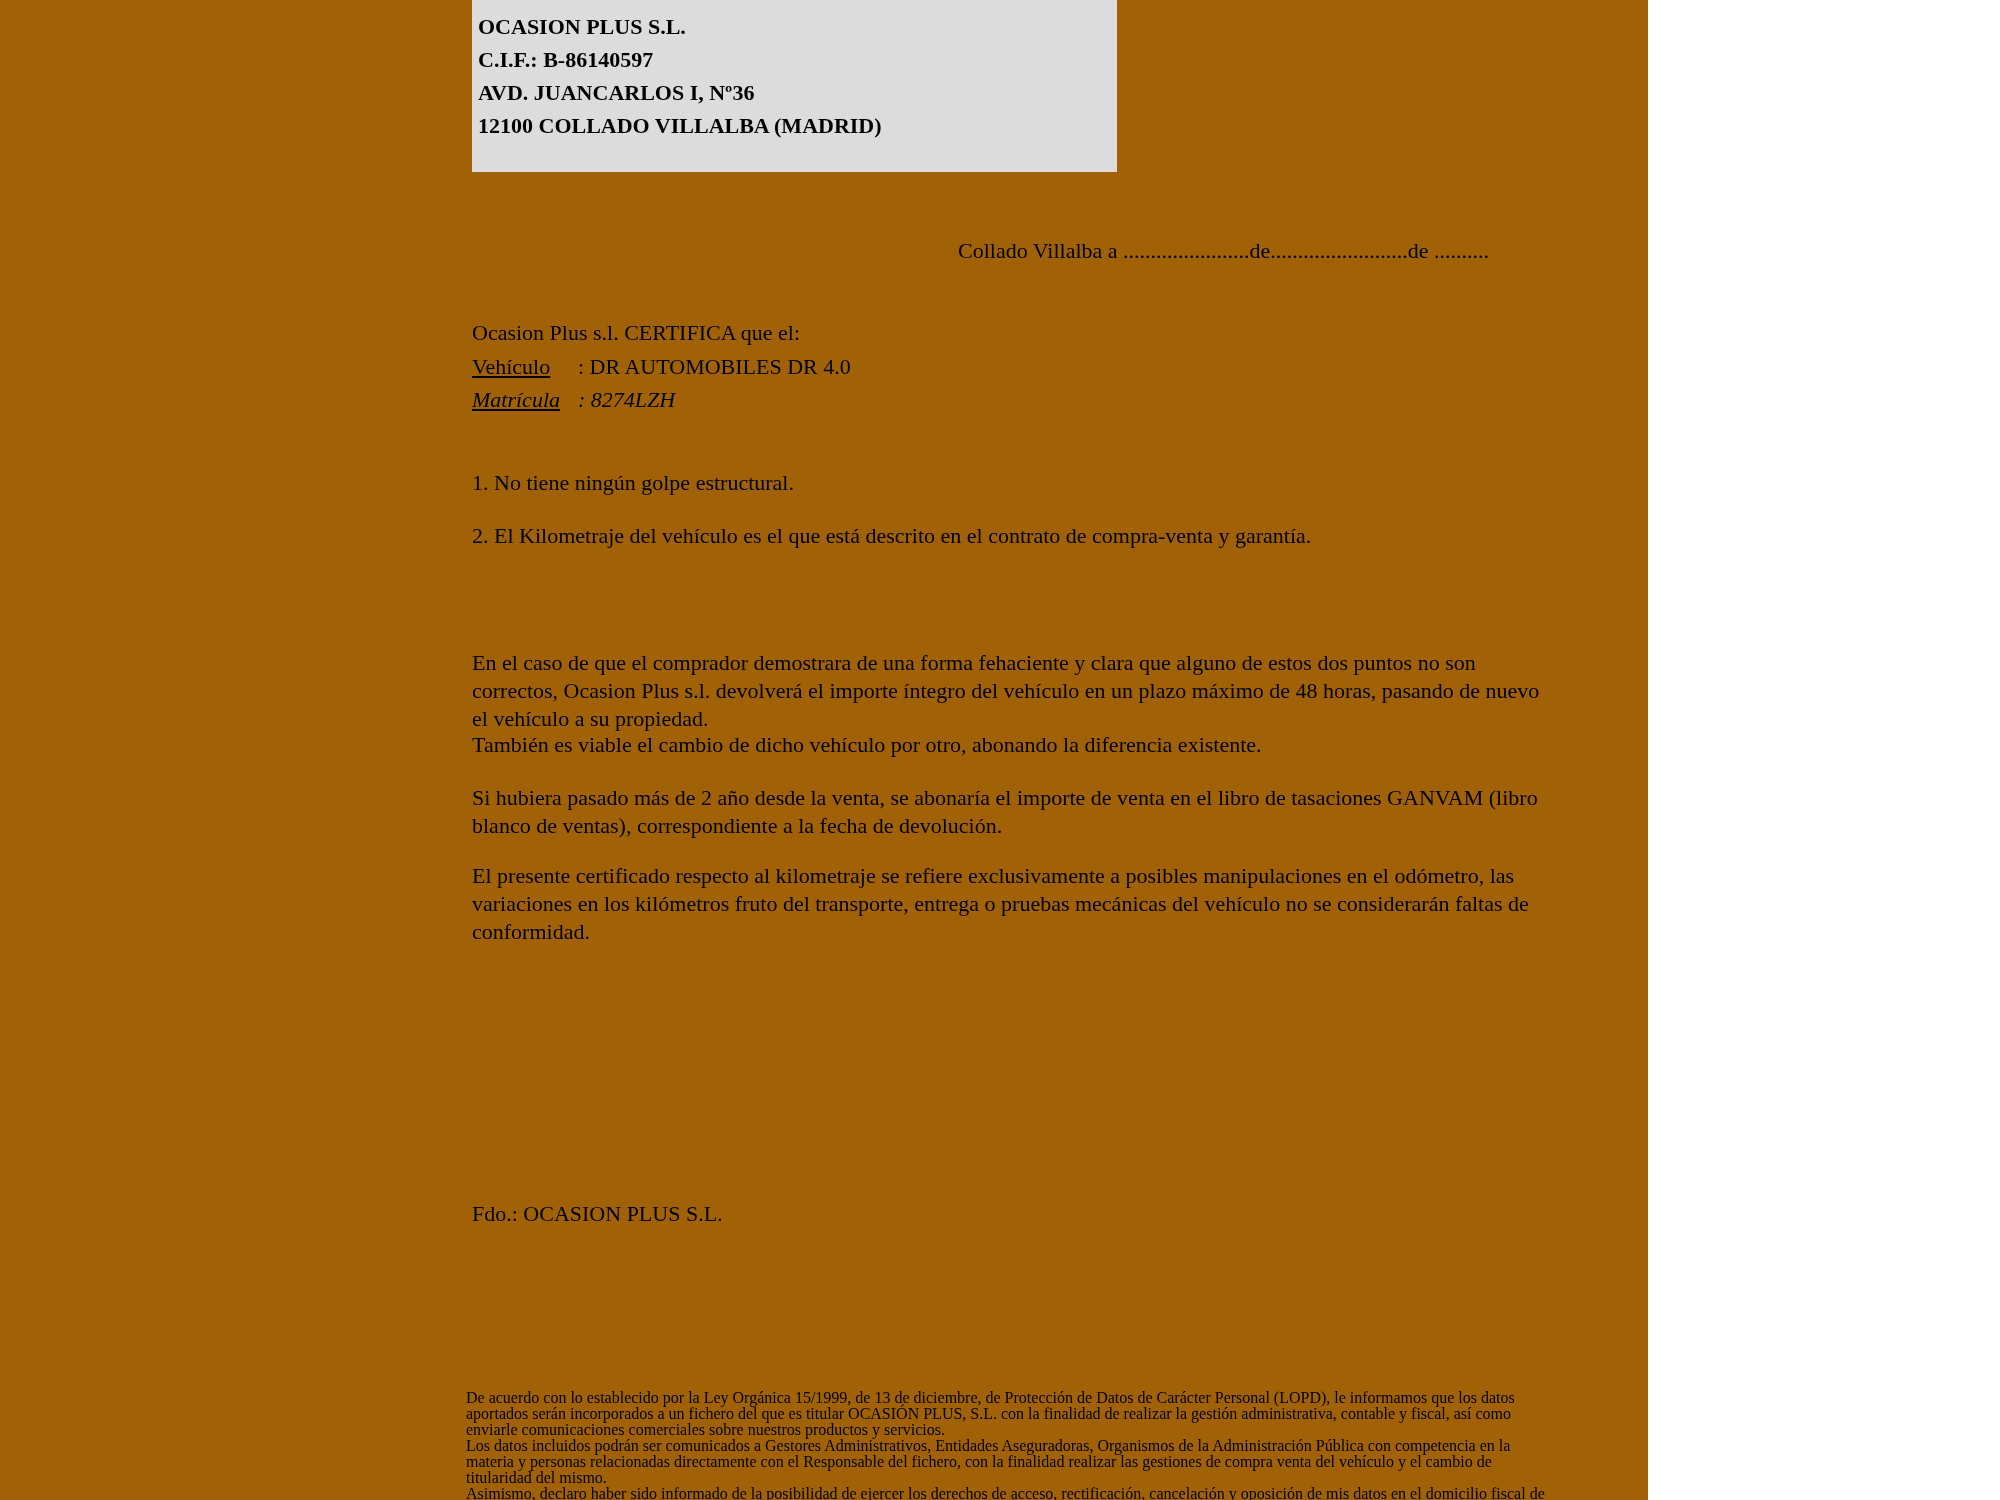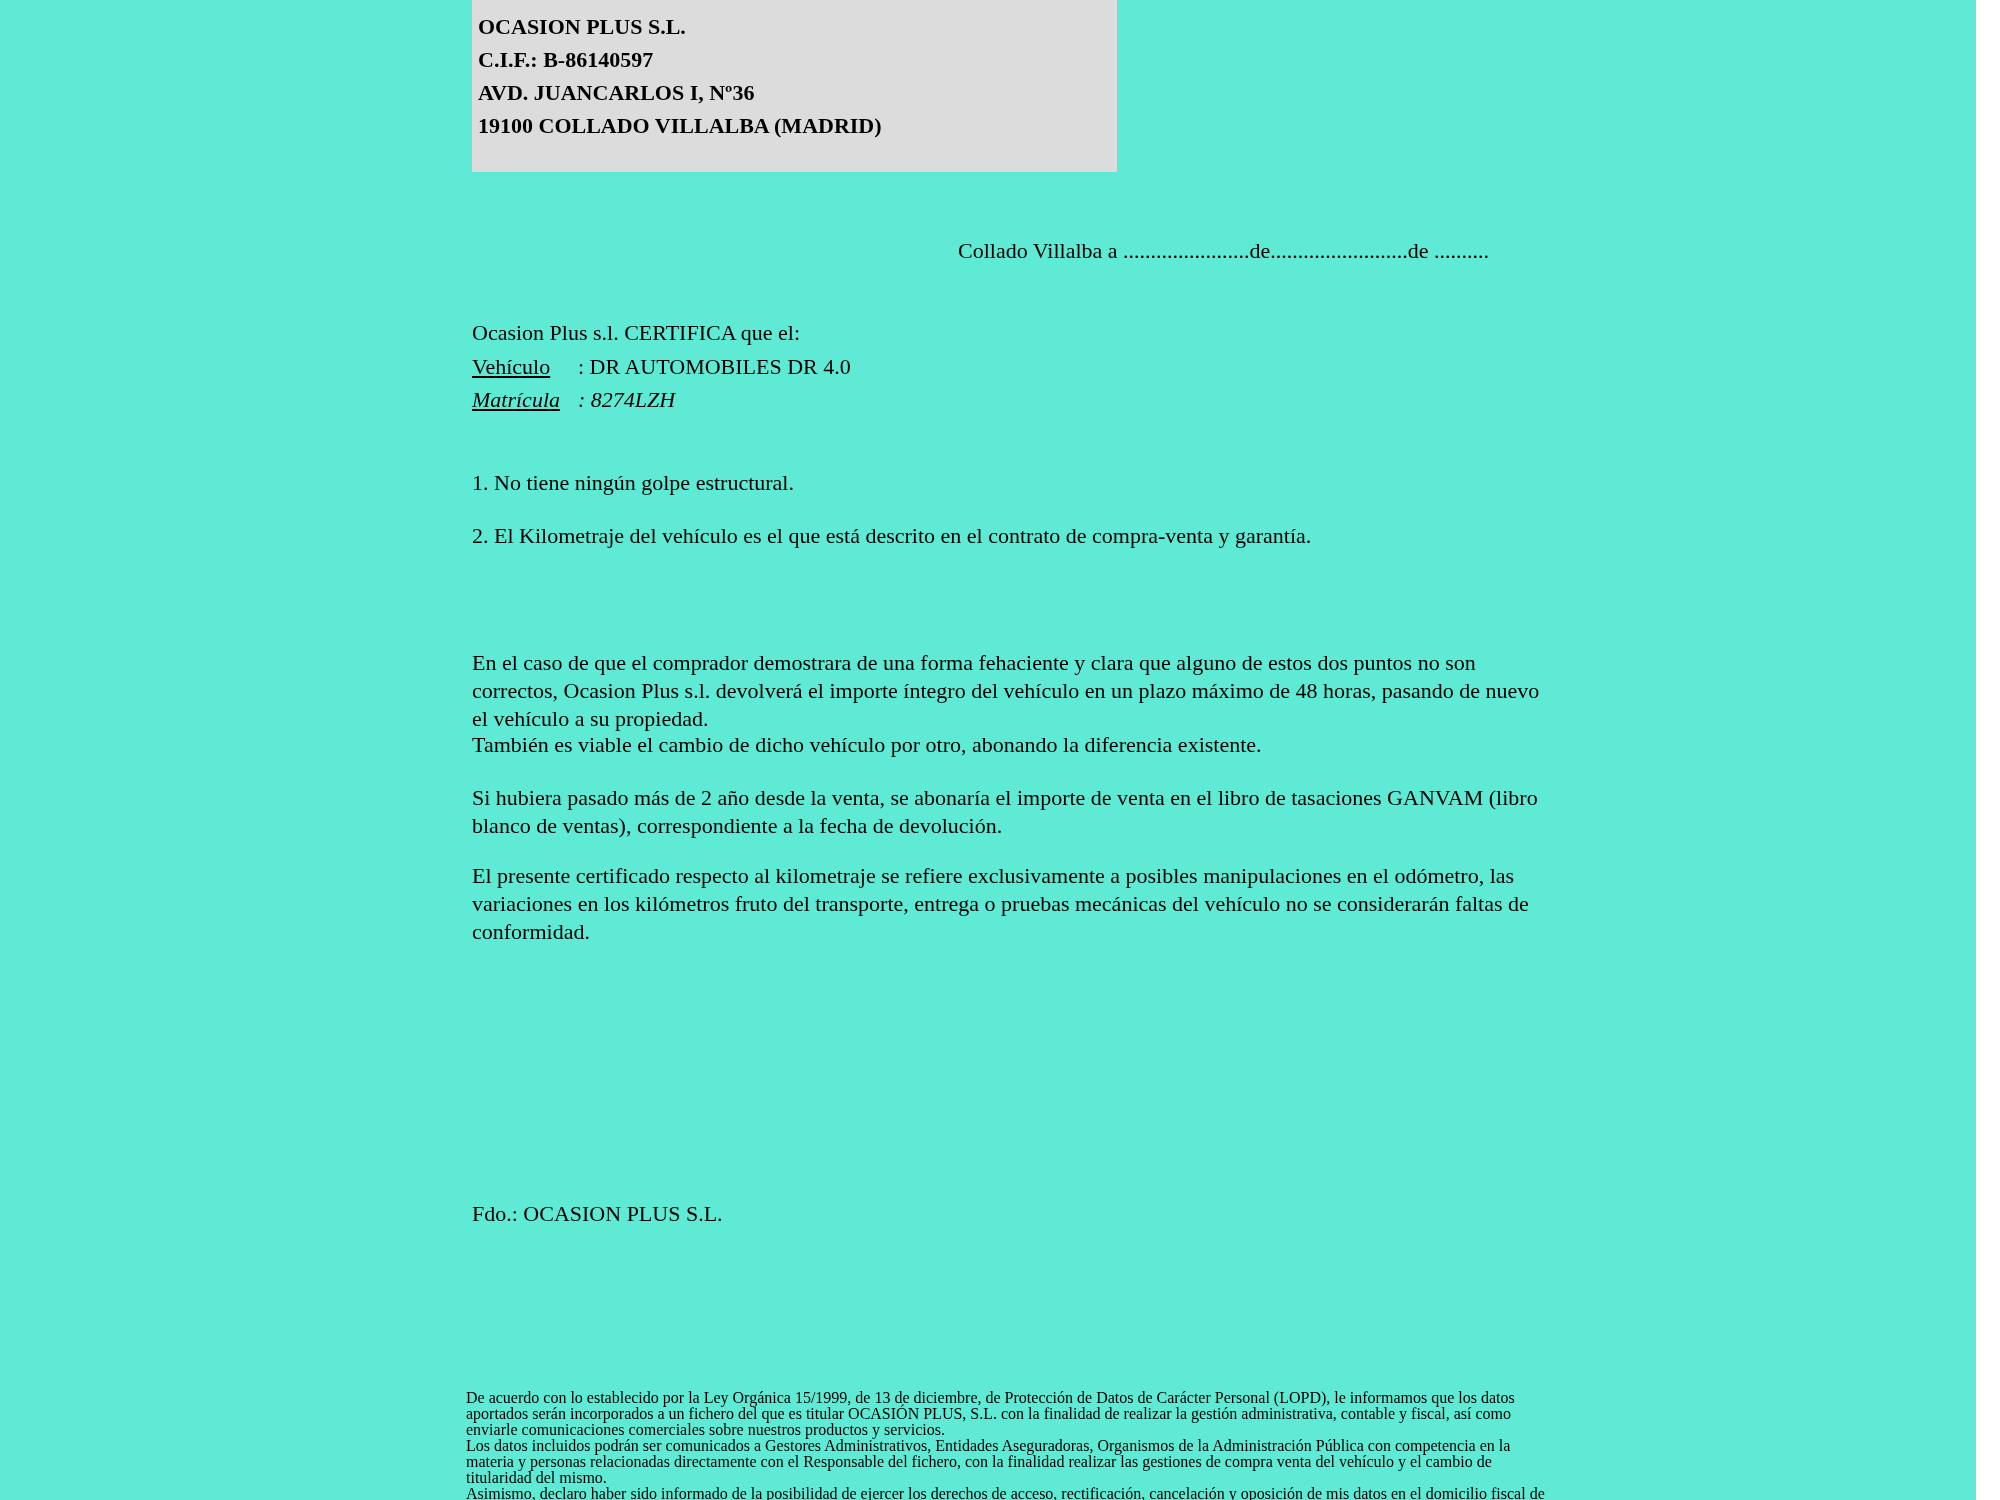--- a/index.html
+++ b/index.html
@@ -2,23 +2,23 @@
 <html><head>
 <meta charset="utf-8">
 <style>
   html, body {
     margin: 0;
     padding: 0;
     background: #ffffff;
   }
   .page {
     position: relative;
-    width: 1976px;
+    width: 1648px;
     height: 1500px;
-    background: #5eead4;
+    background: #a16207;
     font-family: "Liberation Serif", "DejaVu Serif", serif;
     color: #000000;
     overflow: hidden;
   }
   .header-box {
     position: absolute;
     left: 472px;
     top: 0px;
     width: 645px;
     min-height: 172px;
@@ -79,21 +79,21 @@
 </style>
 </head>
 <body>
 
 <div class="page">
 
   <div class="header-box">
     <div class="hline">OCASION PLUS S.L.</div>
     <div class="hline">C.I.F.: B-86140597</div>
     <div class="hline">AVD. JUANCARLOS I, Nº36</div>
-    <div class="hline">19100 COLLADO VILLALBA (MADRID)</div>
+    <div class="hline">12100 COLLADO VILLALBA (MADRID)</div>
   </div>
 
   <div class="date-line">Collado Villalba a .......................de.........................de ..........</div>
 
   <div class="abs body-text cert-intro">Ocasion Plus s.l. CERTIFICA que el:</div>
 
   <div class="abs body-text vehicle-line label-wrap">
     <span class="label-underline">Vehículo</span><span>: DR AUTOMOBILES DR 4.0</span>
   </div>
 

